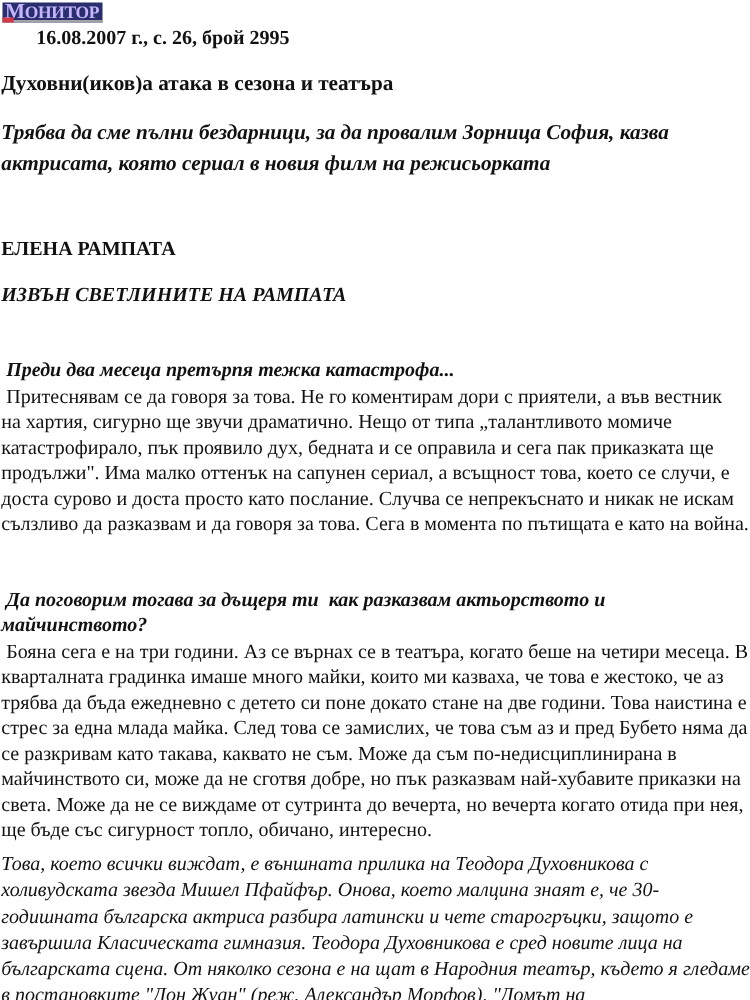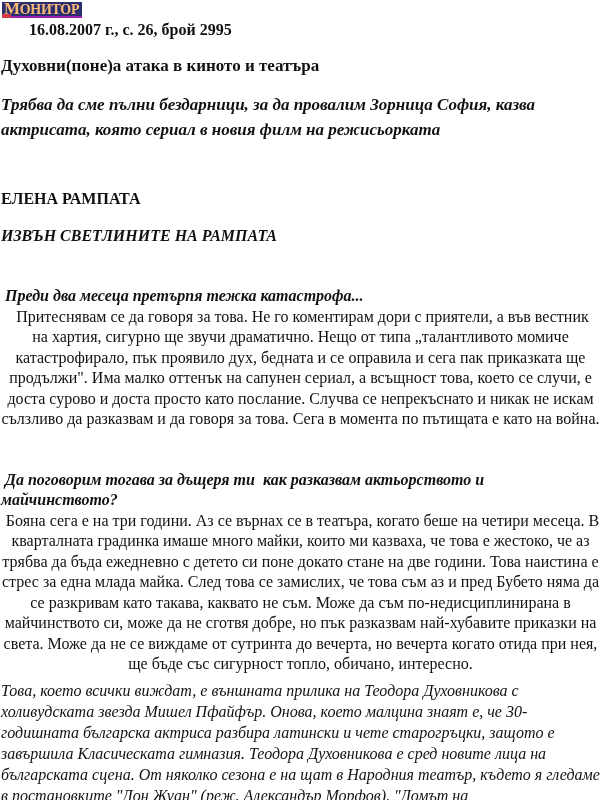--- a/index.html
+++ b/index.html
@@ -19,27 +19,27 @@
       padding: 0 0 0 1px;
     }
     .logo {
       display: inline-block;
       position: relative;
       margin-top: 2px;
       margin-left: 1px;
       height: 14px;
       padding: 0 3px 0 2px;
       background: #2a2e6e;
-      color: #fdba74;
+      color: #c4b5fd;
       font-family: "Liberation Serif", serif;
       font-weight: bold;
       font-size: 14px;
       line-height: 15px;
       letter-spacing: -0.3px;
-      border-bottom: 2px solid #a21caf;
+      border-bottom: 2px solid #a3a3a3;
     }
     .logo .accent {
       position: absolute;
       left: 0;
       bottom: -2px;
       width: 9px;
       height: 4px;
       background: #d23a4a;
     }
     .logo .big {
@@ -85,42 +85,41 @@
       line-height: 20.5px;
     }
     .question {
       font-weight: bold;
       font-style: italic;
       white-space: pre-wrap;
       margin-top: 40px;
     }
     .answer {
       white-space: pre-wrap;
-      text-align: center;
     }
     .bio {
       margin-top: 5px;
       font-style: italic;
       font-size: 16px;
       line-height: 21px;
     }
   </style>
 </head>
 <body>
 
 <div class="page">
 
   <div class="logo">
     <span class="accent"></span>
     <span class="big">М</span><span>ОНИТОР</span>
   </div>
 
   <div class="dateline">16.08.2007 г., с. 26, брой 2995</div>
 
-  <div class="headline">Духовни(поне)а атака в киното и театъра</div>
+  <div class="headline">Духовни(иков)а атака в сезона и театъра</div>
 
   <div class="subhead">Трябва да сме пълни бездарници, за да провалим Зорница София, казва актрисата, която сериал в новия филм на режисьорката</div>
 
   <div class="author">ЕЛЕНА РАМПАТА</div>
 
   <div class="rubric">ИЗВЪН СВЕТЛИНИТЕ НА РАМПАТА</div>
 
   <div class="interview">
     <div class="question"> Преди два месеца претърпя тежка катастрофа...</div>
     <div class="answer"> Притеснявам се да говоря за това. Не го коментирам дори с приятели, а във вестник  на хартия, сигурно ще звучи драматично. Нещо от типа „талантливото момиче катастрофирало, пък проявило дух, бедната и се оправила и сега пак приказката ще продължи". Има малко оттенък на сапунен сериал, а всъщност това, което се случи, е доста сурово и доста просто като послание. Случва се непрекъснато и никак не искам сълзливо да разказвам и да говоря за това. Сега в момента по пътищата е като на война.</div>

